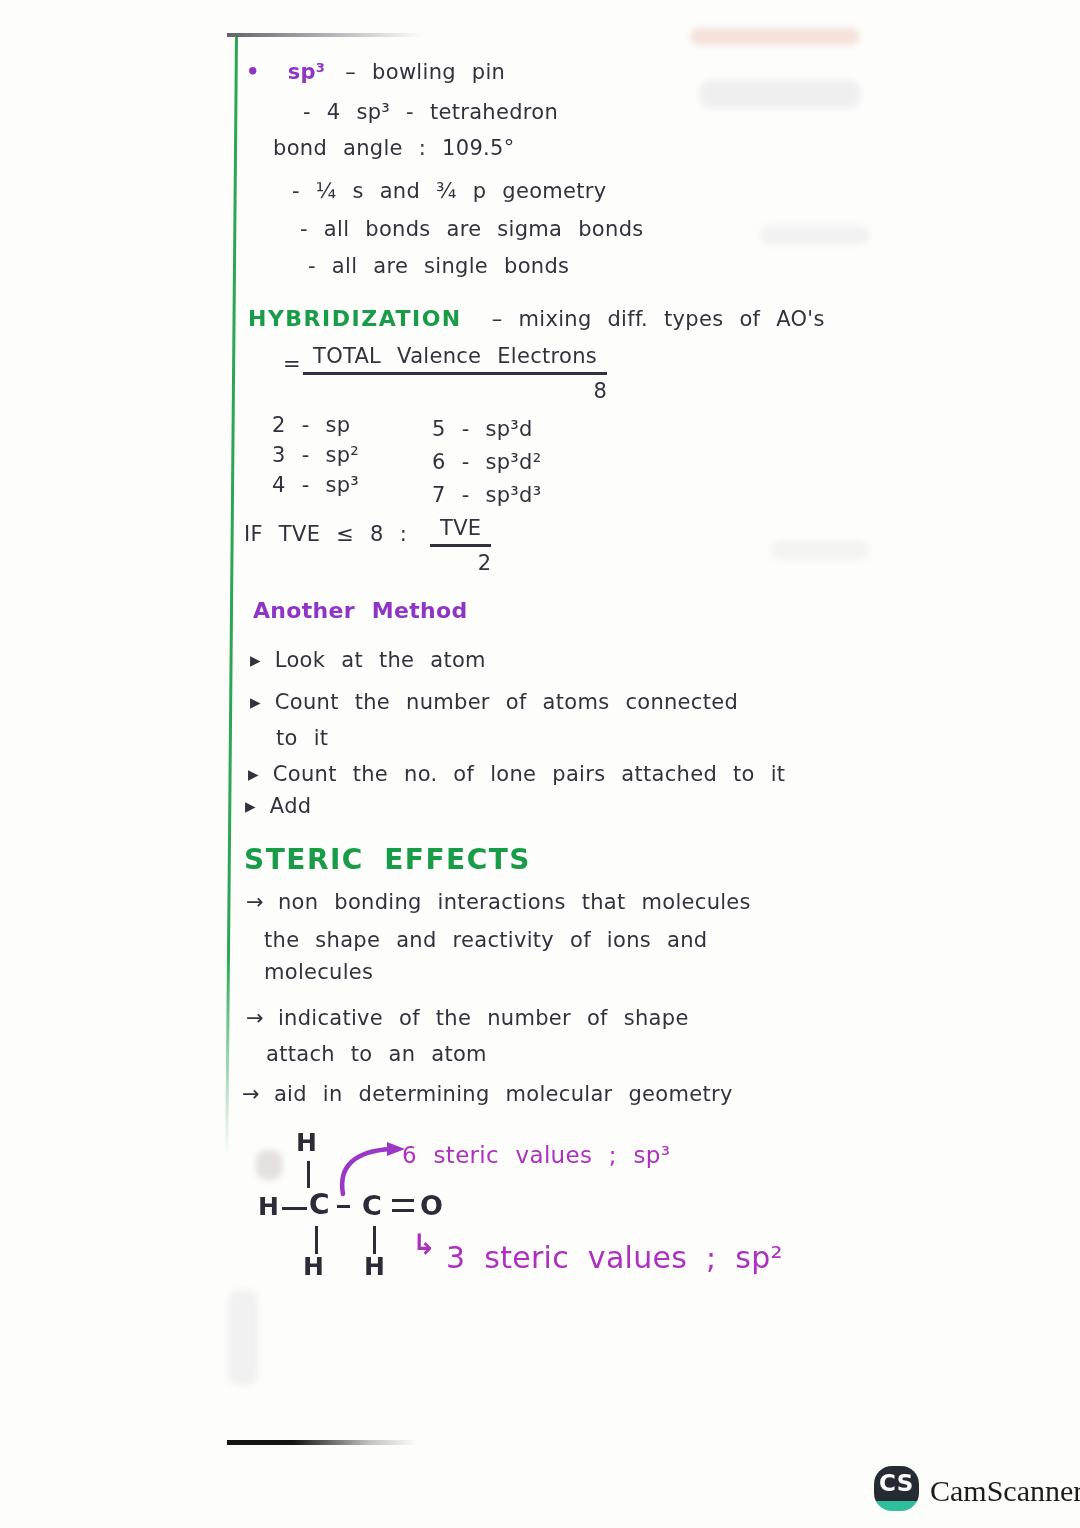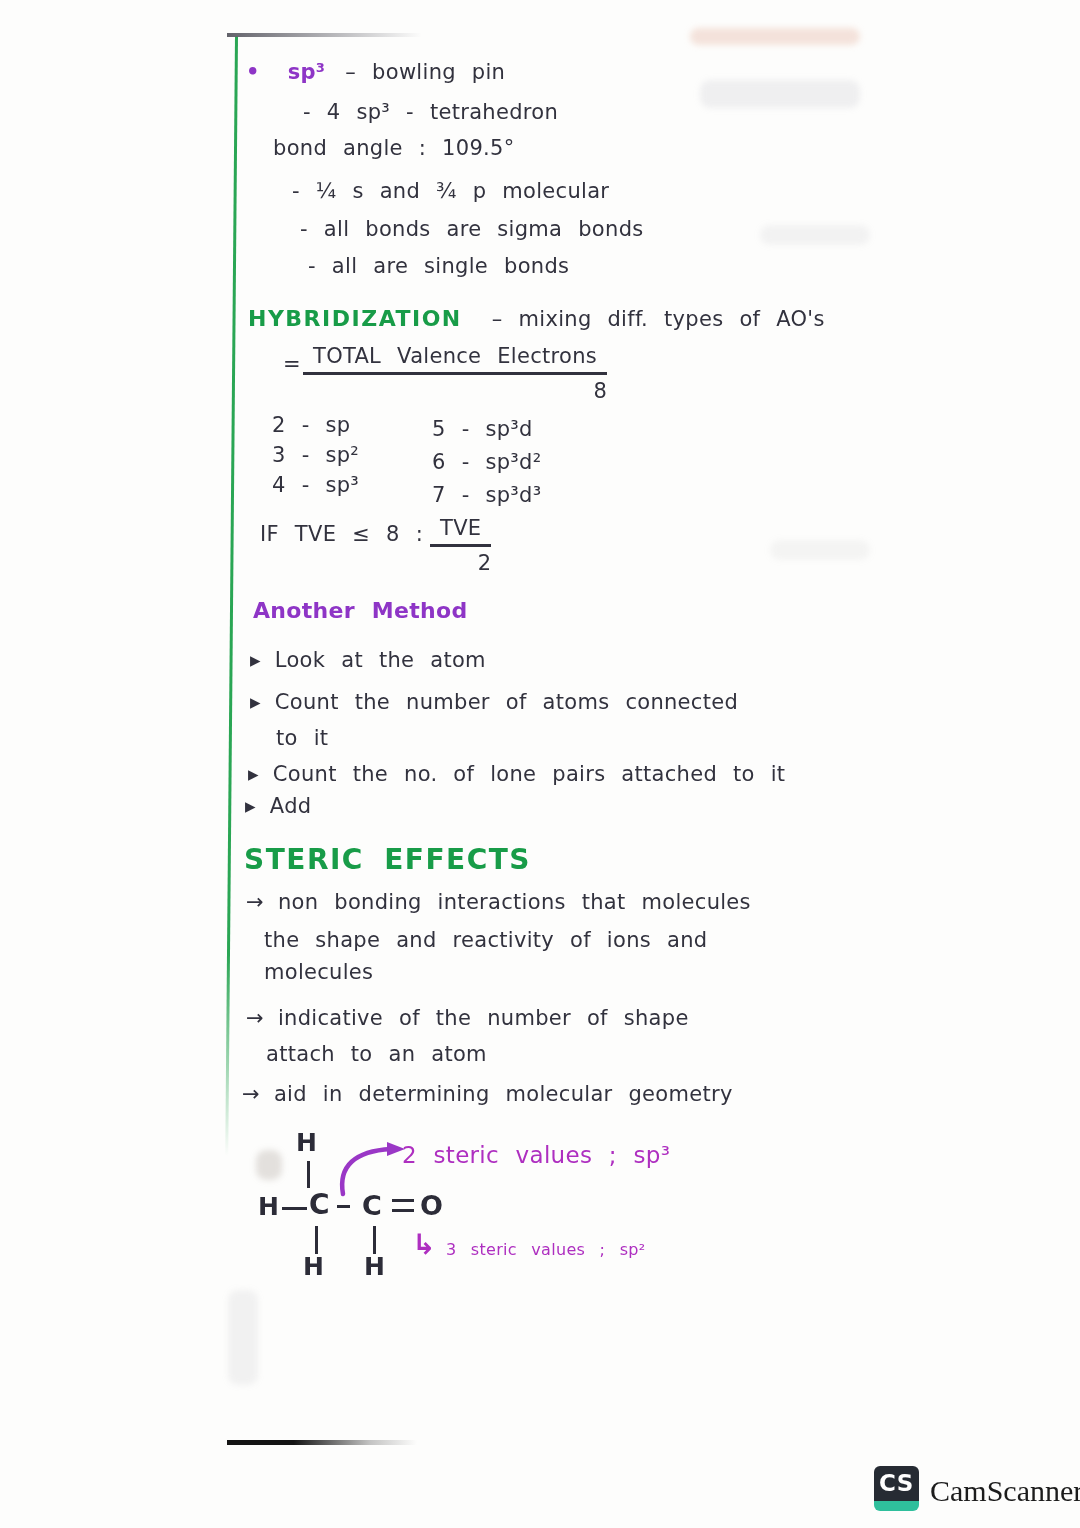--- a/index.html
+++ b/index.html
@@ -32,21 +32,21 @@
     background:linear-gradient(to right,#141414 35%,rgba(20,20,20,0.25) 75%,rgba(20,20,20,0) 100%);
   }
   
   .smudge { border-radius:10px; filter:blur(3px); }
   .fraction { display:inline-block; text-align:right; }
   .fraction .num { border-bottom:3px solid #32323e; padding:0 10px 4px 10px; }
   .fraction .den { padding-top:4px; }
   .bond { position:absolute; background:#2c2c38; }
   .struct-letter { position:absolute; color:#2c2c38; font-size:25px; font-weight:bold; }
   .cs-icon {
-    left:874px; top:1466px; width:45px; height:45px; border-radius:6px;
+    left:874px; top:1466px; width:45px; height:45px; border-radius:18px;
     background:linear-gradient(to bottom,#262b33 0%,#262b33 78%,#2fbf9c 78%,#2fbf9c 100%);
     display:flex; align-items:flex-start; justify-content:center;
   }
   .cs-icon span { color:#ffffff; font-weight:bold; font-size:23px; margin-top:4px; letter-spacing:0.5px; }
   .cs-brand { left:930px; top:1474px; font-family:"Liberation Serif", serif; font-size:30px; color:#1c1c1c; }
 </style>
 </head>
 <body>
 
 <div class="page">
@@ -61,21 +61,21 @@
   <div class="abs smudge" style="left:256px;top:1150px;width:26px;height:30px;background:rgba(125,112,100,0.20);"></div>
   <div class="abs smudge" style="left:228px;top:1290px;width:30px;height:95px;background:rgba(140,140,150,0.10);"></div>
 
   <div class="abs hand" style="left:246px;top:60px;">
     <span class="purple bold">•</span>
     <span class="purple bold" style="margin-left:12px;">sp³</span>
     <span style="margin-left:4px;">– bowling pin</span>
   </div>
   <div class="abs hand" style="left:303px;top:100px;">- 4 sp³ - tetrahedron</div>
   <div class="abs hand" style="left:273px;top:136px;">bond angle : 109.5°</div>
-  <div class="abs hand" style="left:292px;top:179px;">- ¼ s and ¾ p molecular</div>
+  <div class="abs hand" style="left:292px;top:179px;">- ¼ s and ¾ p geometry</div>
   <div class="abs hand" style="left:300px;top:217px;">- all bonds are sigma bonds</div>
   <div class="abs hand" style="left:308px;top:254px;">- all are single bonds</div>
 
   <div class="abs hand" style="left:248px;top:306px;">
     <span class="green-h" style="font-size:22px;">HYBRIDIZATION</span>
     <span style="margin-left:14px;">– mixing diff. types of AO's</span>
   </div>
   <div class="abs hand" style="left:283px;top:352px;">=</div>
   <div class="abs hand fraction" style="left:303px;top:344px;">
     <div class="num">TOTAL Valence Electrons</div>
@@ -84,21 +84,21 @@
   <div class="abs hand" style="left:272px;top:410px;line-height:30px;">
     <div>2 - sp</div>
     <div>3 - sp²</div>
     <div>4 - sp³</div>
   </div>
   <div class="abs hand" style="left:432px;top:413px;line-height:33px;">
     <div>5 - sp³d</div>
     <div>6 - sp³d²</div>
     <div>7 - sp³d³</div>
   </div>
-  <div class="abs hand" style="left:260px;top:522px;">IF TVE ≤ 8  :</div>
+  <div class="abs hand" style="left:244px;top:522px;">IF TVE ≤ 8  :</div>
   <div class="abs hand fraction" style="left:430px;top:516px;">
     <div class="num">TVE</div>
     <div class="den">2</div>
   </div>
 
   <div class="abs hand purple bold" style="left:253px;top:598px;font-size:22px;">Another Method</div>
   <div class="abs hand" style="left:250px;top:648px;">
     <span class="marker">▸</span><span>Look at the atom</span>
   </div>
   <div class="abs hand" style="left:250px;top:690px;">
@@ -138,23 +138,23 @@
     <div class="bond" style="left:392px;top:1209px;width:22px;height:3px;"></div>
     <span class="struct-letter" style="left:420px;top:1190px;font-size:27px;">O</span>
     <div class="bond" style="left:315px;top:1226px;width:3px;height:28px;"></div>
     <div class="bond" style="left:373px;top:1226px;width:3px;height:28px;"></div>
     <span class="struct-letter" style="left:303px;top:1252px;">H</span>
     <span class="struct-letter" style="left:364px;top:1252px;">H</span>
     <svg class="abs" style="left:333px;top:1140px;" width="78" height="58" viewBox="0 0 78 58">
       <path d="M10,54 C5,26 22,11 58,9" stroke="#9a37c6" stroke-width="4.5" fill="none" stroke-linecap="round"></path>
       <polygon points="54,2 72,9 54,16" fill="#9a37c6"></polygon>
     </svg>
-    <div class="abs hand magenta" style="left:402px;top:1142px;font-size:23px;">2 steric values ; sp³</div>
+    <div class="abs hand magenta" style="left:402px;top:1142px;font-size:23px;">6 steric values ; sp³</div>
     <span class="abs magenta bold" style="left:412px;top:1228px;font-size:28px;">↳</span>
-    <div class="abs hand magenta" style="left:446px;top:1240px;font-size:16px;">3 steric values ; sp²</div>
+    <div class="abs hand magenta" style="left:446px;top:1240px;font-size:30px;">3 steric values ; sp²</div>
   </div>
 
   <div class="abs cs-icon">
     <span>CS</span>
   </div>
   <div class="abs cs-brand">CamScanner</div>
 
 </div>
 
 </body></html>

